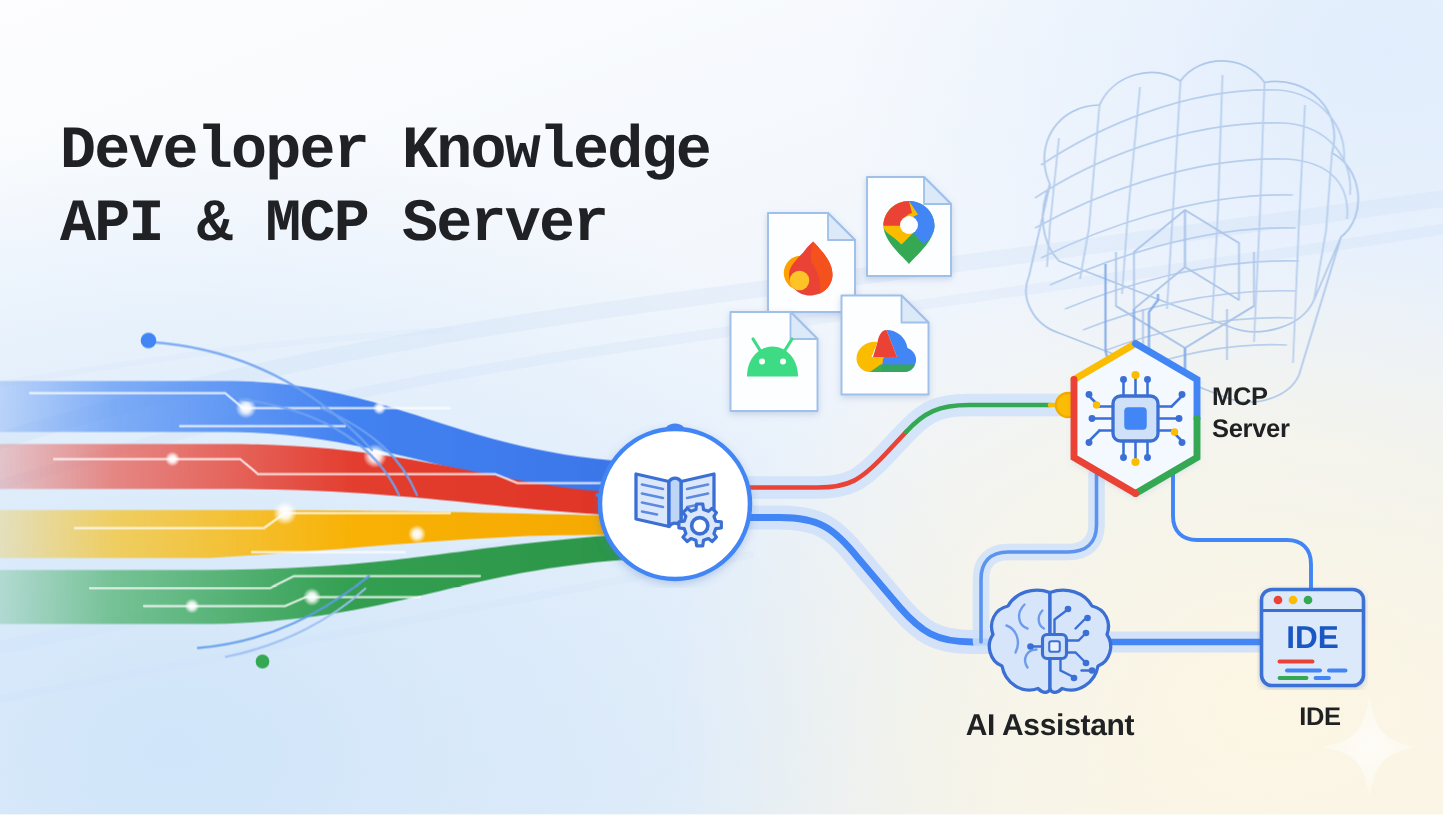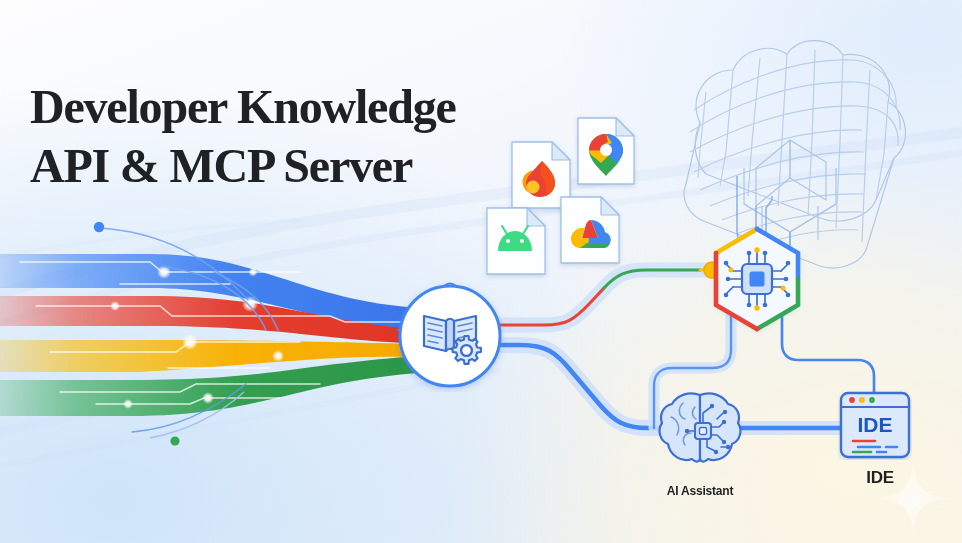--- a/index.html
+++ b/index.html
@@ -13,28 +13,28 @@
       linear-gradient(160deg,#fdfdfe 0%,#f6f9fd 28%,#eef4fc 55%,#e8f0fa 75%,#f3f2ec 100%);
   }
   #bg-svg,#link-svg,#fg-svg{position:absolute;inset:0;width:962px;height:543px;}
   .node{position:absolute;}
   .node-label{
     position:absolute;text-align:center;color:#1f2123;
     font-family:"Liberation Sans",sans-serif;font-weight:700;letter-spacing:-0.2px;
     line-height:1.22;white-space:pre-line;
   }
   #title{
-    position:absolute;left:30px;top:78px;width:520px;
-    font-family:Liberation Serif, serif;
-    font-size:48px;font-weight:700;line-height:1.22;letter-spacing:-1.2px;
+    position:absolute;left:40px;top:78px;width:520px;
+    font-family:Liberation Mono, monospace;
+    font-size:40px;font-weight:700;line-height:1.22;letter-spacing:-1.2px;
     color:#202124;white-space:pre-line;
   }
   .lbl-api{left:350px;top:389px;width:200px;font-size:16.5px;}
   .lbl-mcp{left:808px;top:255px;width:130px;font-size:17px;text-align:left;}
-  .lbl-ai{left:605px;top:484px;width:190px;font-size:12px;}
+  .lbl-ai{left:605px;top:472px;width:190px;font-size:20px;}
   .lbl-ide{left:820px;top:468px;width:120px;font-size:17px;}
 </style>
 </head>
 <body>
 
 <div id="stage">
 
   <svg id="bg-svg" viewBox="0 0 962 543">
     <defs>
       <linearGradient id="gBlue" x1="0" y1="0" x2="1" y2="0">
@@ -341,20 +341,22 @@
           <circle cx="31" cy="16" r="2.3"></circle>
       </g>
       <g fill="#FBBC04">
         <circle cx="0" cy="-29" r="2.7"></circle>
           <circle cx="0" cy="29" r="2.7"></circle>
         <circle cx="-26" cy="-9" r="2.5"></circle>
           <circle cx="26" cy="9" r="2.5"></circle>
       </g>
     </g>
   </svg>
+  <div class="node-label lbl-mcp">MCP
+Server</div>
 
   <svg class="node" style="left:655px;top:385px;" width="90" height="88" viewBox="0 0 90 88">
     <g>
 
       <path d="M 45 10 C 34 6 22 10 17 19 C 8 21 4 30 7 38 C 2 45 5 56 13 59 C 15 70 26 78 37 74 C 41 78 45 77 45 73 Z" fill="#d6e5fa" stroke="#3b6fd4" stroke-width="2.2" stroke-linejoin="round"></path>
 
       <path d="M 45 10 C 56 6 68 10 73 19 C 82 21 86 30 83 38 C 88 45 85 56 77 59 C 75 70 64 78 53 74 C 49 78 45 77 45 73 Z" fill="#d6e5fa" stroke="#3b6fd4" stroke-width="2.2" stroke-linejoin="round"></path>
 
       <g fill="none" stroke="#6f9cea" stroke-width="1.6" stroke-linecap="round">
         <path d="M 28 18 C 22 24 24 32 30 34"></path>

